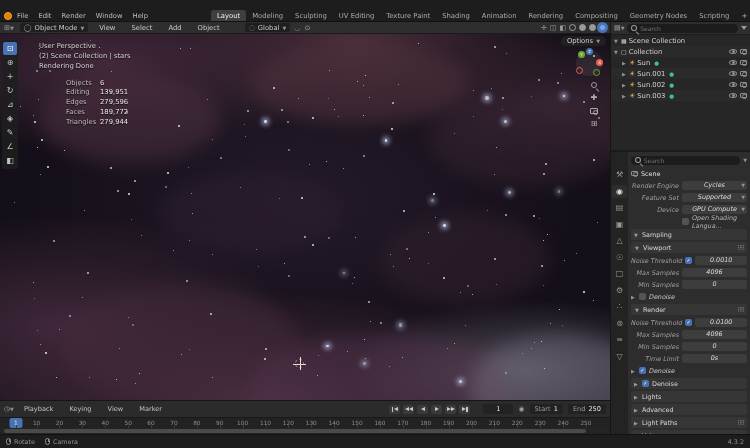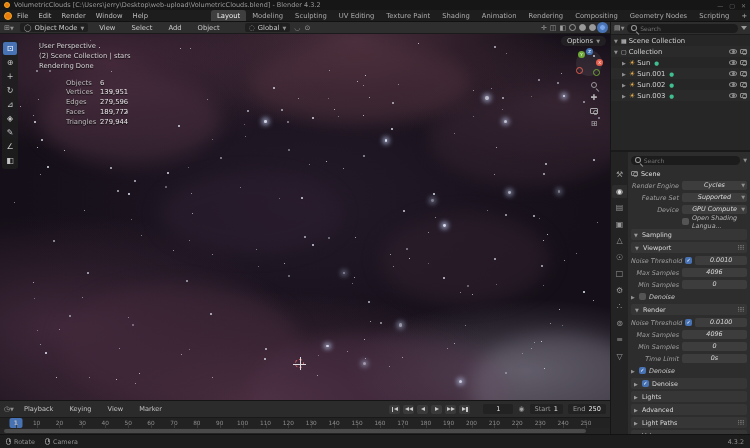--- a/index.html
+++ b/index.html
@@ -151,29 +151,20 @@
   .hint { display:flex; align-items:center; gap:3px; }
   .mouse-ico { width:5px; height:7px; border:1px solid #8f8f8f; border-radius:2.5px; position:relative; display:inline-block; }
   .mouse-ico::after { content:''; position:absolute; left:1.8px; top:0; width:1px; height:2.5px; background:#8f8f8f; }
   #sb-version { margin-left:auto; }
 </style>
 </head>
 <body>
 
 <div id="app">
 
-  <div id="titlebar">
-    <span class="blender-dot"></span>
-    <span>VolumetricClouds [C:\Users\jerry\Desktop\web-upload\VolumetricClouds.blend] - Blender 4.3.2</span>
-    <span id="win-controls">
-      <span>—</span>
-      <span>▢</span>
-      <span>✕</span>
-    </span>
-  </div>
 
   <div id="topbar">
     <span class="blender-dot" style="width:8px;height:8px;"></span>
     <span id="top-menus" style="display:flex;">
         <span class="menu-item">File</span>
         <span class="menu-item">Edit</span>
         <span class="menu-item">Render</span>
         <span class="menu-item">Window</span>
         <span class="menu-item">Help</span>
       </span>
@@ -469,21 +460,21 @@
     <div id="overlay">
       <div>User Perspective</div>
       <div>(2) Scene Collection | stars</div>
       <div>Rendering Done</div>
       <div id="stats">
           <span class="stat-row">
             <span class="lbl">Objects</span>
             <span class="val">6</span>
           </span>
           <span class="stat-row">
-            <span class="lbl">Vertices</span>
+            <span class="lbl">Editing</span>
             <span class="val">139,951</span>
           </span>
           <span class="stat-row">
             <span class="lbl">Edges</span>
             <span class="val">279,596</span>
           </span>
           <span class="stat-row">
             <span class="lbl">Faces</span>
             <span class="val">189,772</span>
           </span>

